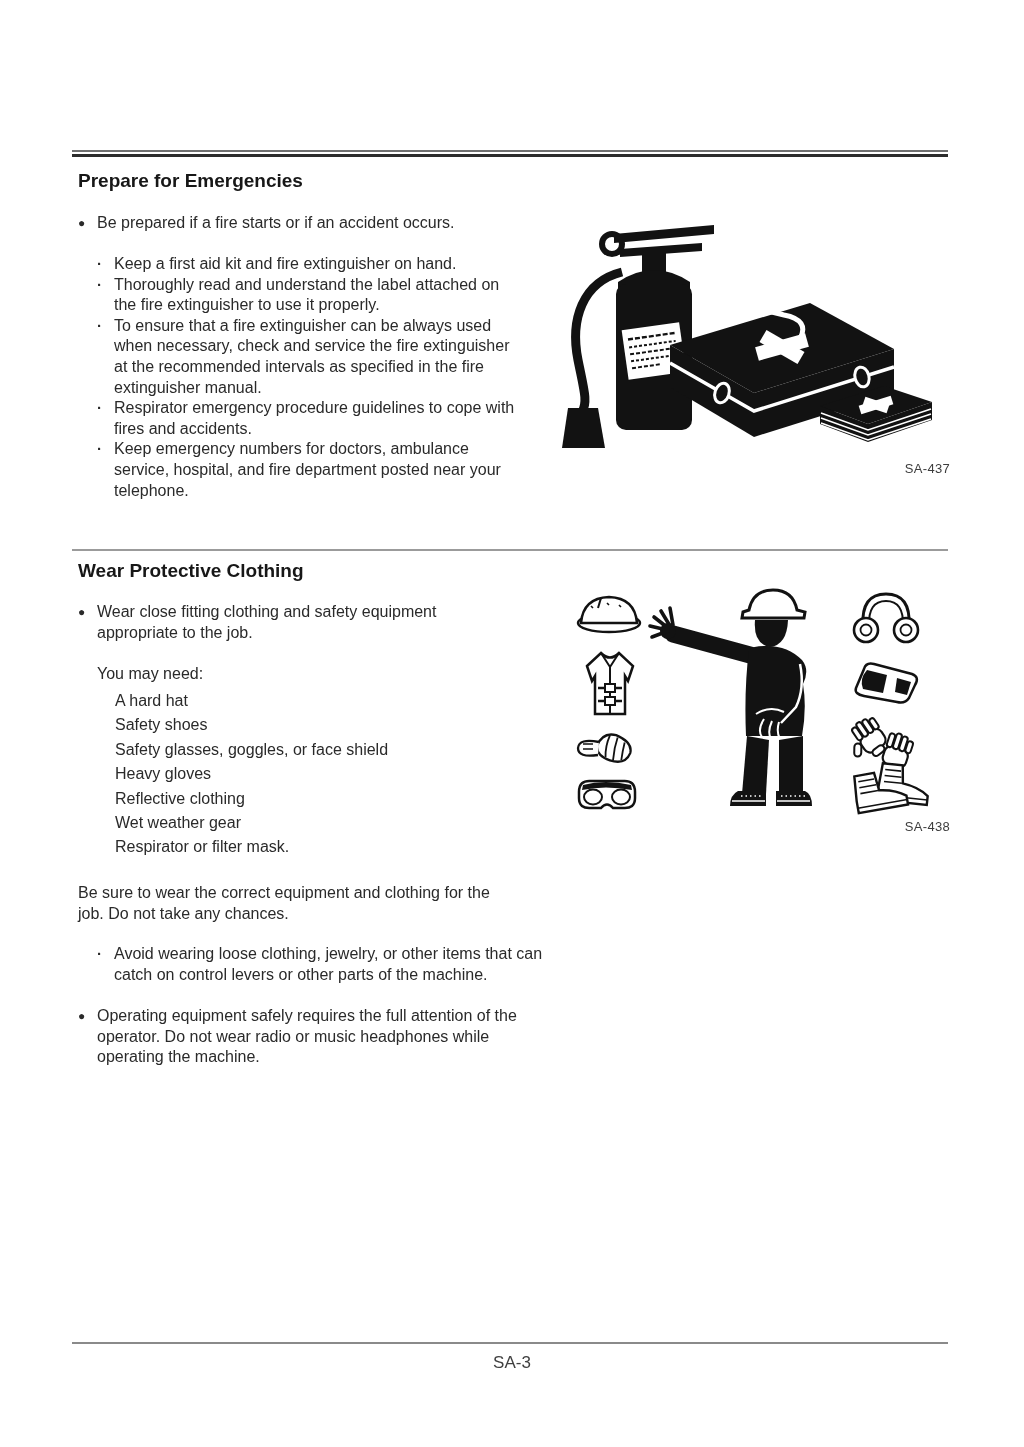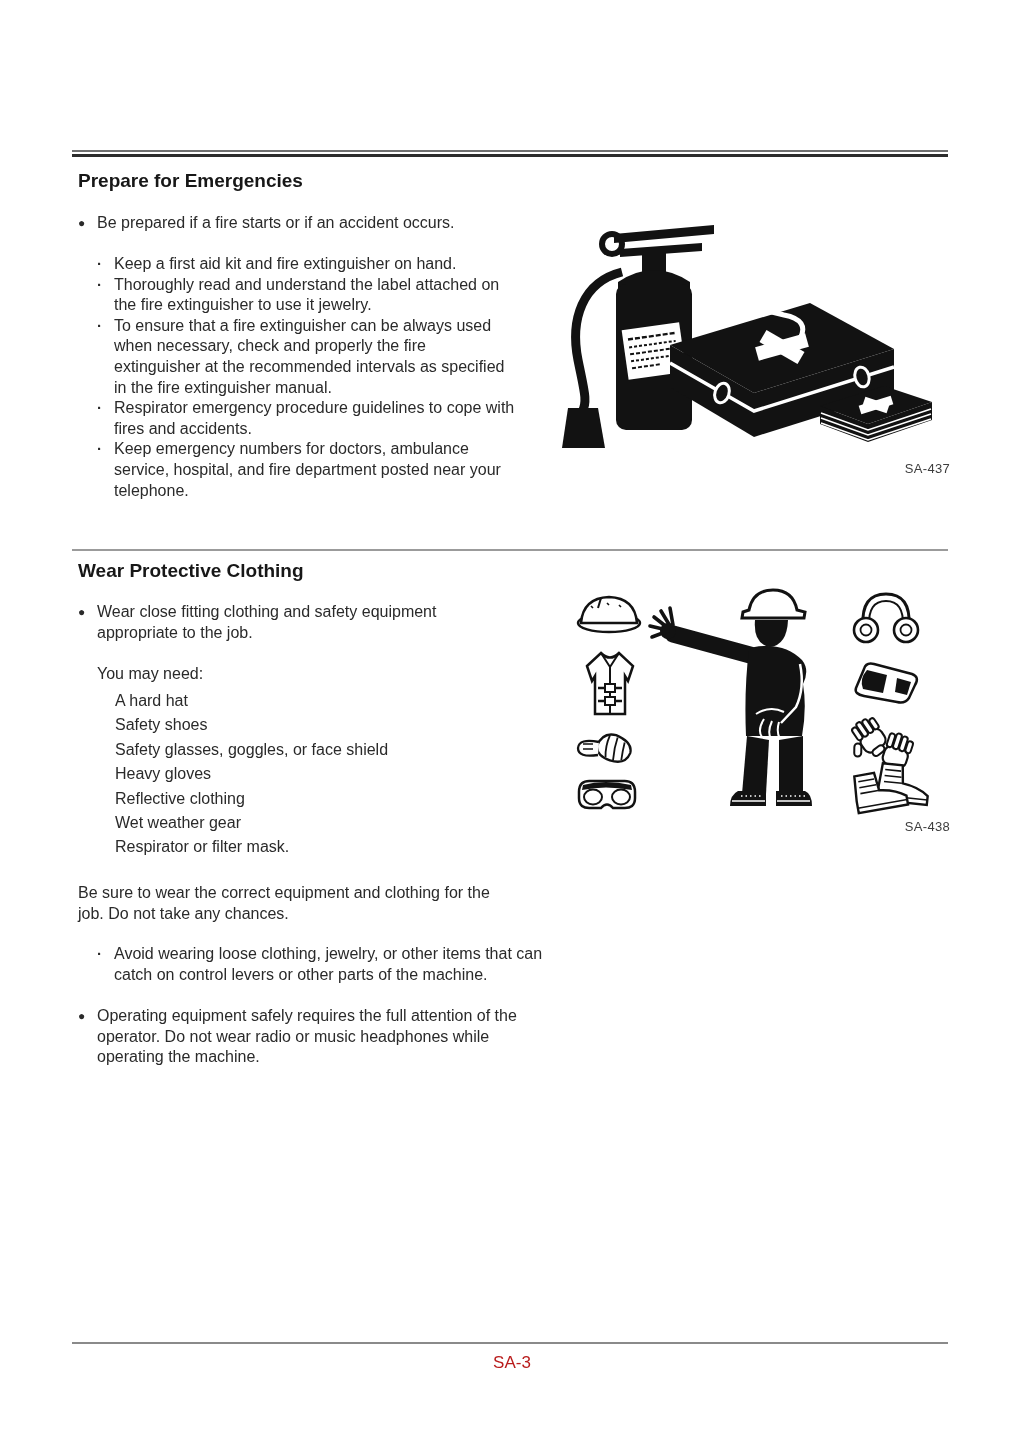--- a/index.html
+++ b/index.html
@@ -60,21 +60,21 @@
   .fig2 { top: 584px; left: 565px; width: 385px; }
   .fig-caption {
     font-size: 13px; color: #3d3d3d; margin-top: 3px; text-align: right;
     letter-spacing: 0.3px;
   }
   .fig2 .fig-caption { }
 
   .footer-rule { top: 1342px; left: 72px; width: 876px; border-top: 2px solid #8a8a8a; }
   .footer-num {
     top: 1353px; left: 0; width: 1024px; text-align: center;
-    font-size: 17px; color: #b91c1c;
+    font-size: 17px; color: #404040;
   }
 
   svg { display: block; }
 </style>
 </head>
 <body>
 
 <div class="page">
 
   <div class="abs header-rule">
@@ -89,25 +89,25 @@
     <div>Be prepared if a fire starts or if an accident occurs.</div>
   </div>
 
   <div class="abs body-text sublist1">
     <div class="srow">
       <span class="sdot">·</span>
       <div>Keep a first aid kit and fire extinguisher on hand.</div>
     </div>
     <div class="srow">
       <span class="sdot">·</span>
-      <div>Thoroughly read and understand the label attached on the fire extinguisher to use it jewelry.</div>
-    </div>
-    <div class="srow">
-      <span class="sdot">·</span>
-      <div>To ensure that a fire extinguisher can be always used when necessary, check and properly the fire extinguisher at the recommended intervals as specified in the fire extinguisher manual.</div>
+      <div>Thoroughly read and understand the label attached on the fire extinguisher to use it properly.</div>
+    </div>
+    <div class="srow">
+      <span class="sdot">·</span>
+      <div>To ensure that a fire extinguisher can be always used when necessary, check and service the fire extinguisher at the recommended intervals as specified in the fire extinguisher manual.</div>
     </div>
     <div class="srow">
       <span class="sdot">·</span>
       <div>Respirator emergency procedure guidelines to cope with fires and accidents.</div>
     </div>
     <div class="srow">
       <span class="sdot">·</span>
       <div>Keep emergency numbers for doctors, ambulance service, hospital, and fire department posted near your telephone.</div>
     </div>
   </div>

